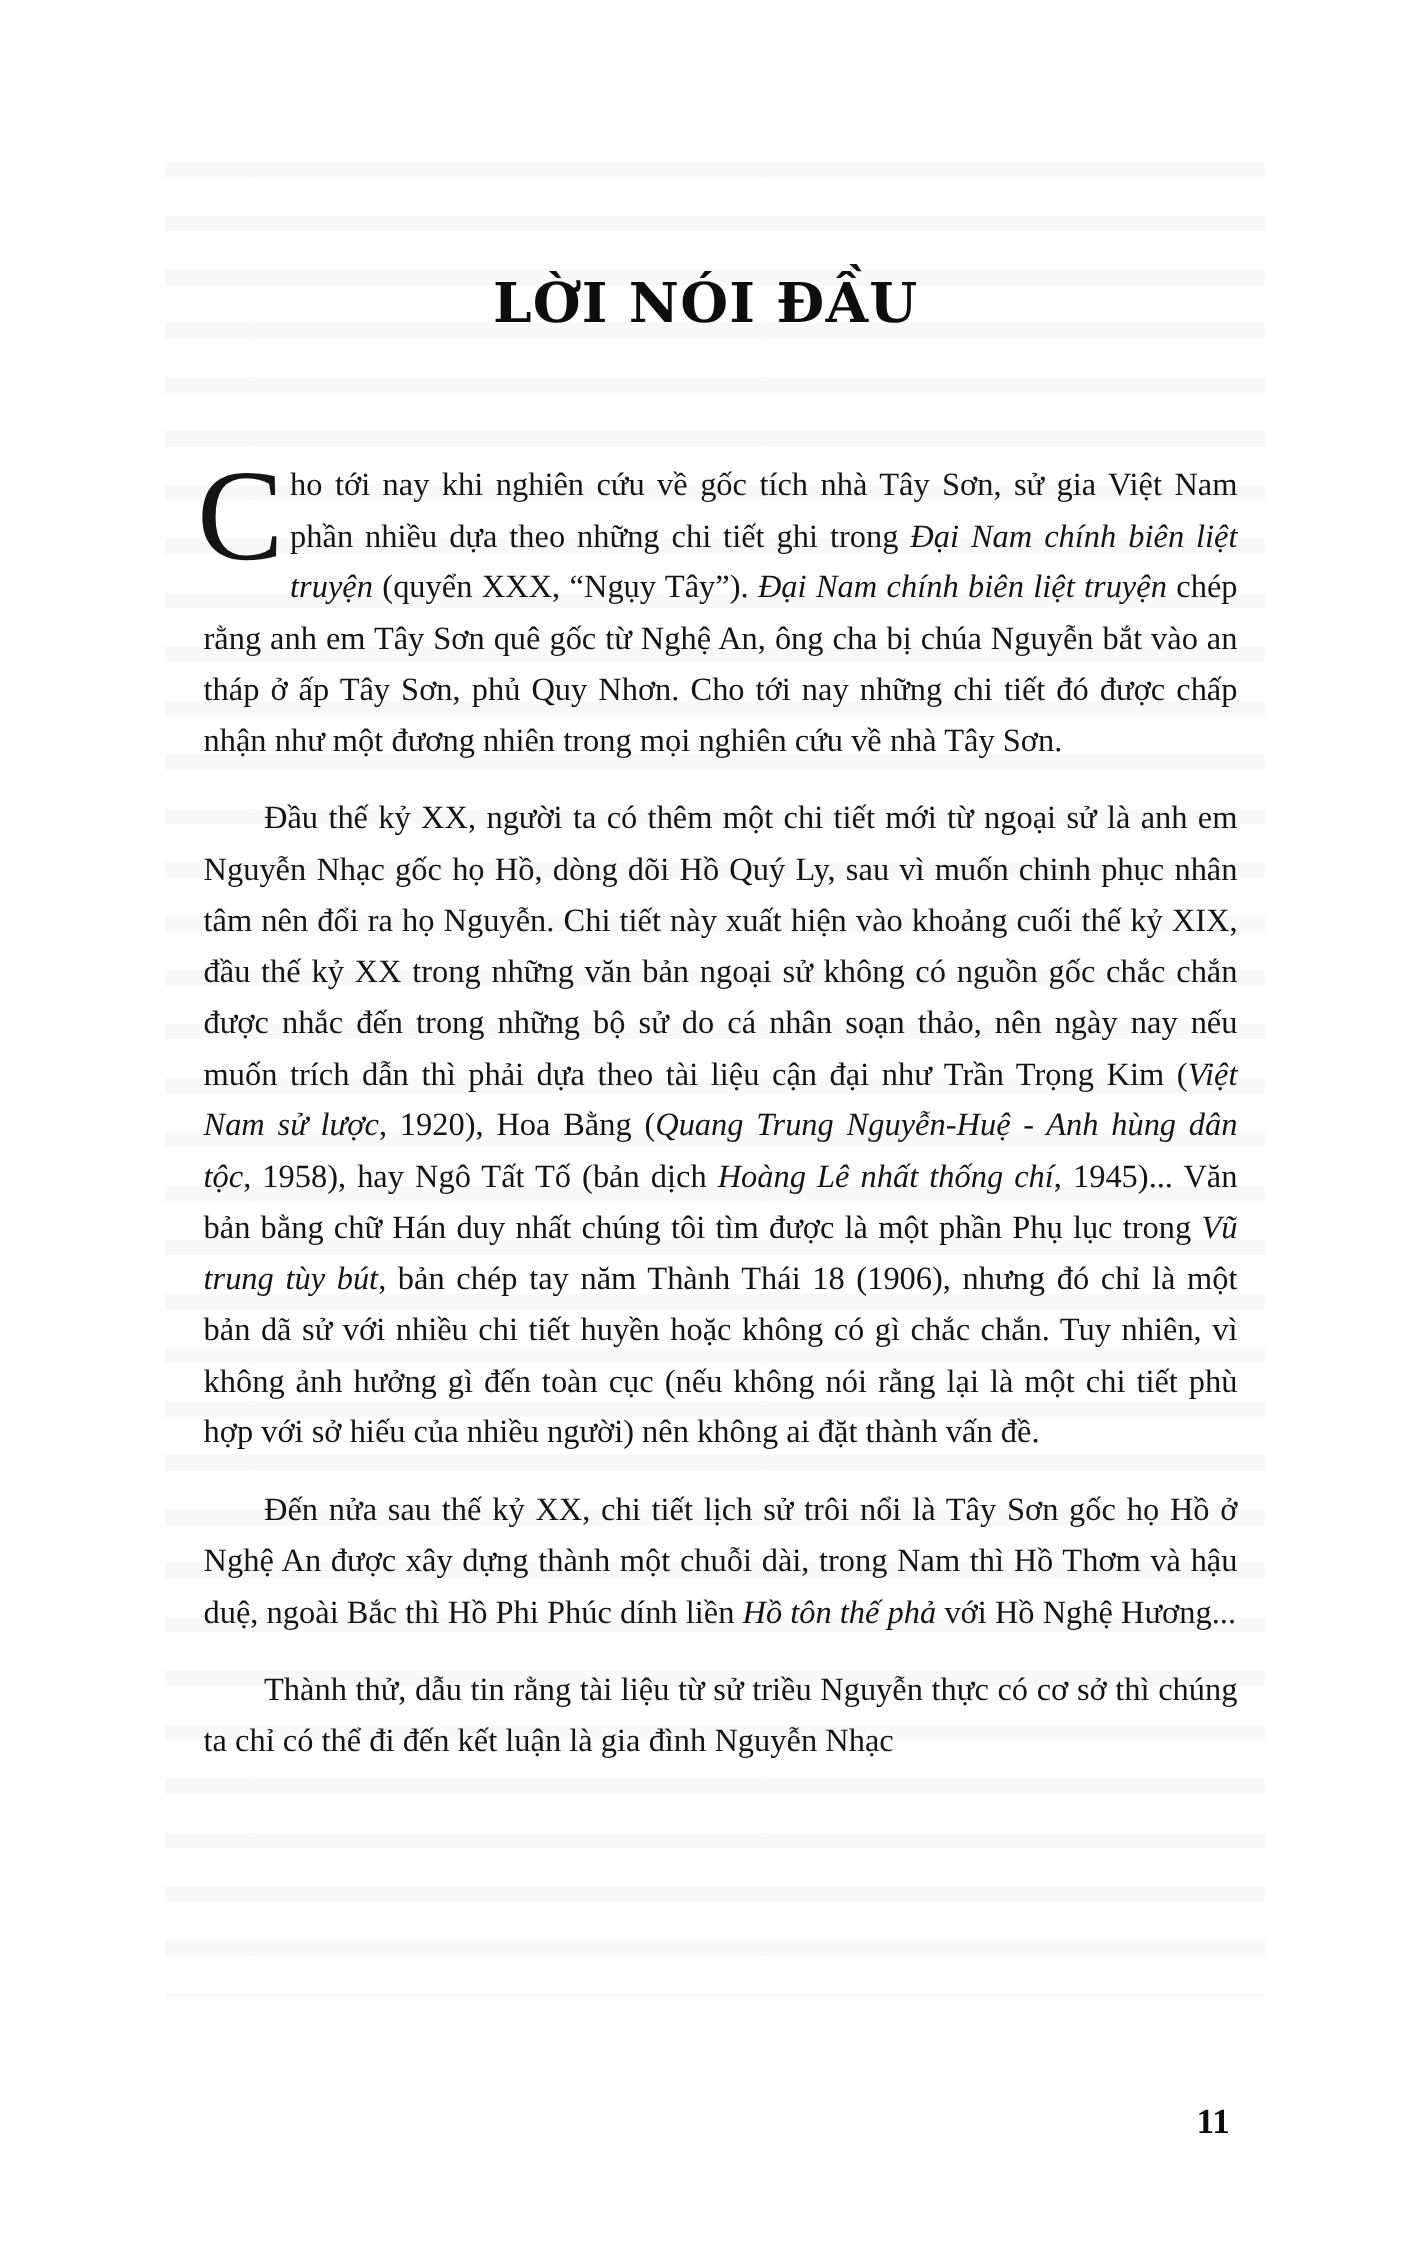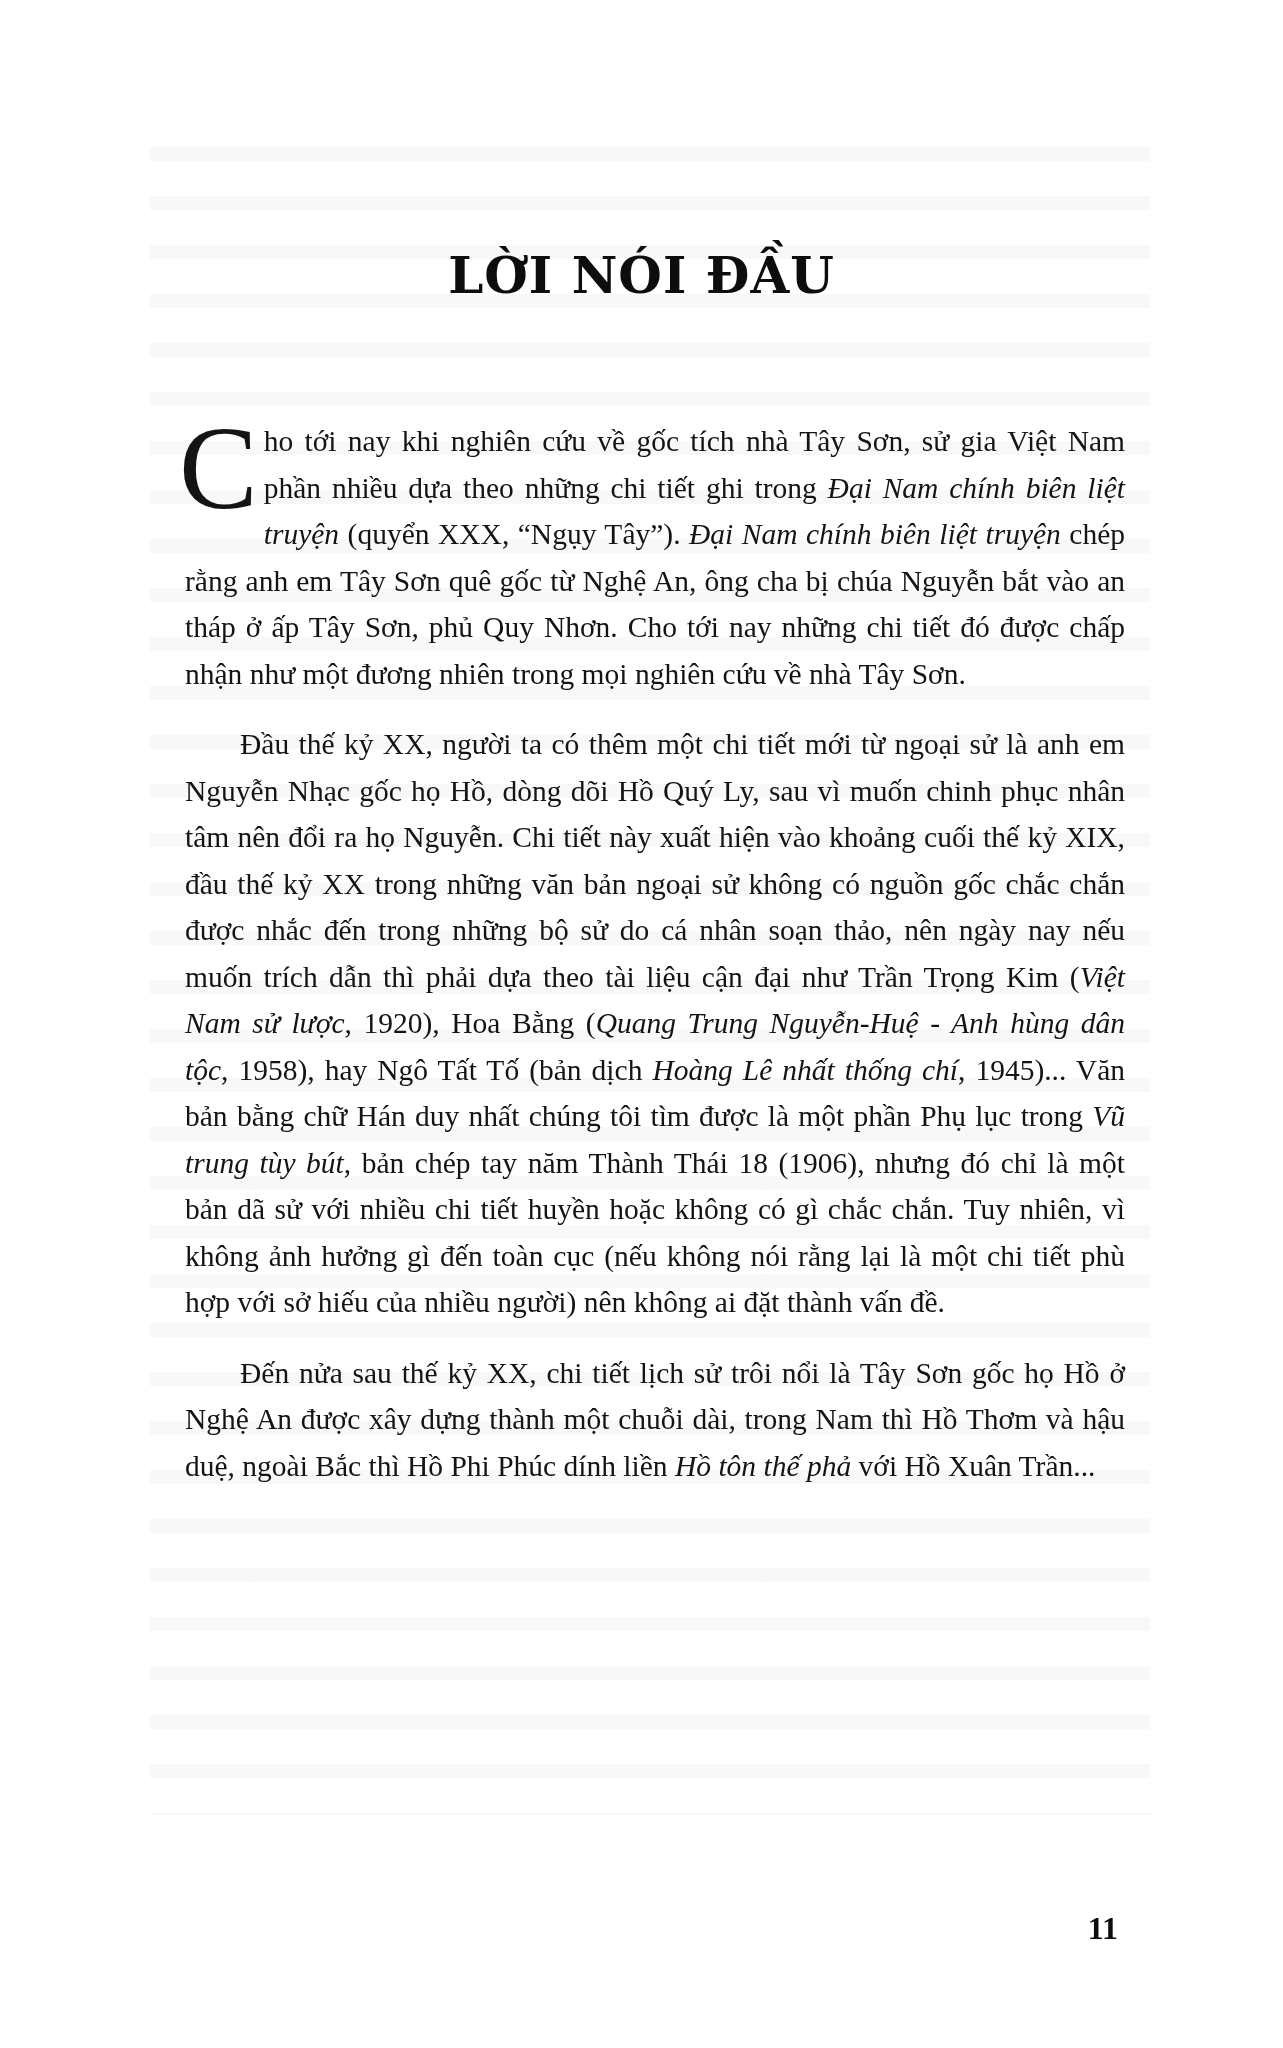--- a/index.html
+++ b/index.html
@@ -91,17 +91,20 @@
 
 <div class="body-text">
   <p class="first">
     <span class="dropcap">C</span>
     <span>ho tới nay khi nghiên cứu về gốc tích nhà Tây Sơn, sử gia Việt Nam phần nhiều dựa theo những chi tiết ghi trong </span><em>Đại Nam chính biên liệt truyện</em><span> (quyển XXX, “Ngụy Tây”). </span><em>Đại Nam chính biên liệt truyện</em><span> chép rằng anh em Tây Sơn quê gốc từ Nghệ An, ông cha bị chúa Nguyễn bắt vào an tháp ở ấp Tây Sơn, phủ Quy Nhơn. Cho tới nay những chi tiết đó được chấp nhận như một đương nhiên trong mọi nghiên cứu về nhà Tây Sơn.</span>
   </p>
   <p>
     <span>Đầu thế kỷ XX, người ta có thêm một chi tiết mới từ ngoại sử là anh em Nguyễn Nhạc gốc họ Hồ, dòng dõi Hồ Quý Ly, sau vì muốn chinh phục nhân tâm nên đổi ra họ Nguyễn. Chi tiết này xuất hiện vào khoảng cuối thế kỷ XIX, đầu thế kỷ XX trong những văn bản ngoại sử không có nguồn gốc chắc chắn được nhắc đến trong những bộ sử do cá nhân soạn thảo, nên ngày nay nếu muốn trích dẫn thì phải dựa theo tài liệu cận đại như Trần Trọng Kim (</span><em>Việt Nam sử lược</em><span>, 1920), Hoa Bằng (</span><em>Quang Trung Nguyễn-Huệ - Anh hùng dân tộc</em><span>, 1958), hay Ngô Tất Tố (bản dịch </span><em>Hoàng Lê nhất thống chí</em><span>, 1945)... Văn bản bằng chữ Hán duy nhất chúng tôi tìm được là một phần Phụ lục trong </span><em>Vũ trung tùy bút</em><span>, bản chép tay năm Thành Thái 18 (1906), nhưng đó chỉ là một bản dã sử với nhiều chi tiết huyền hoặc không có gì chắc chắn. Tuy nhiên, vì không ảnh hưởng gì đến toàn cục (nếu không nói rằng lại là một chi tiết phù hợp với sở hiếu của nhiều người) nên không ai đặt thành vấn đề.</span>
   </p>
   <p>
-    <span>Đến nửa sau thế kỷ XX, chi tiết lịch sử trôi nổi là Tây Sơn gốc họ Hồ ở Nghệ An được xây dựng thành một chuỗi dài, trong Nam thì Hồ Thơm và hậu duệ, ngoài Bắc thì Hồ Phi Phúc dính liền </span><em>Hồ tôn thế phả</em><span> với Hồ Xuân Trần...</span>
+    <span>Đến nửa sau thế kỷ XX, chi tiết lịch sử trôi nổi là Tây Sơn gốc họ Hồ ở Nghệ An được xây dựng thành một chuỗi dài, trong Nam thì Hồ Thơm và hậu duệ, ngoài Bắc thì Hồ Phi Phúc dính liền </span><em>Hồ tôn thế phả</em><span> với Hồ Nghệ Hương...</span>
+  </p>
+  <p>
+    <span>Thành thử, dẫu tin rằng tài liệu từ sử triều Nguyễn thực có cơ sở thì chúng ta chỉ có thể đi đến kết luận là gia đình Nguyễn Nhạc</span>
   </p>
 </div>
 
 <div class="page-number">11</div>
 
 </body></html>

